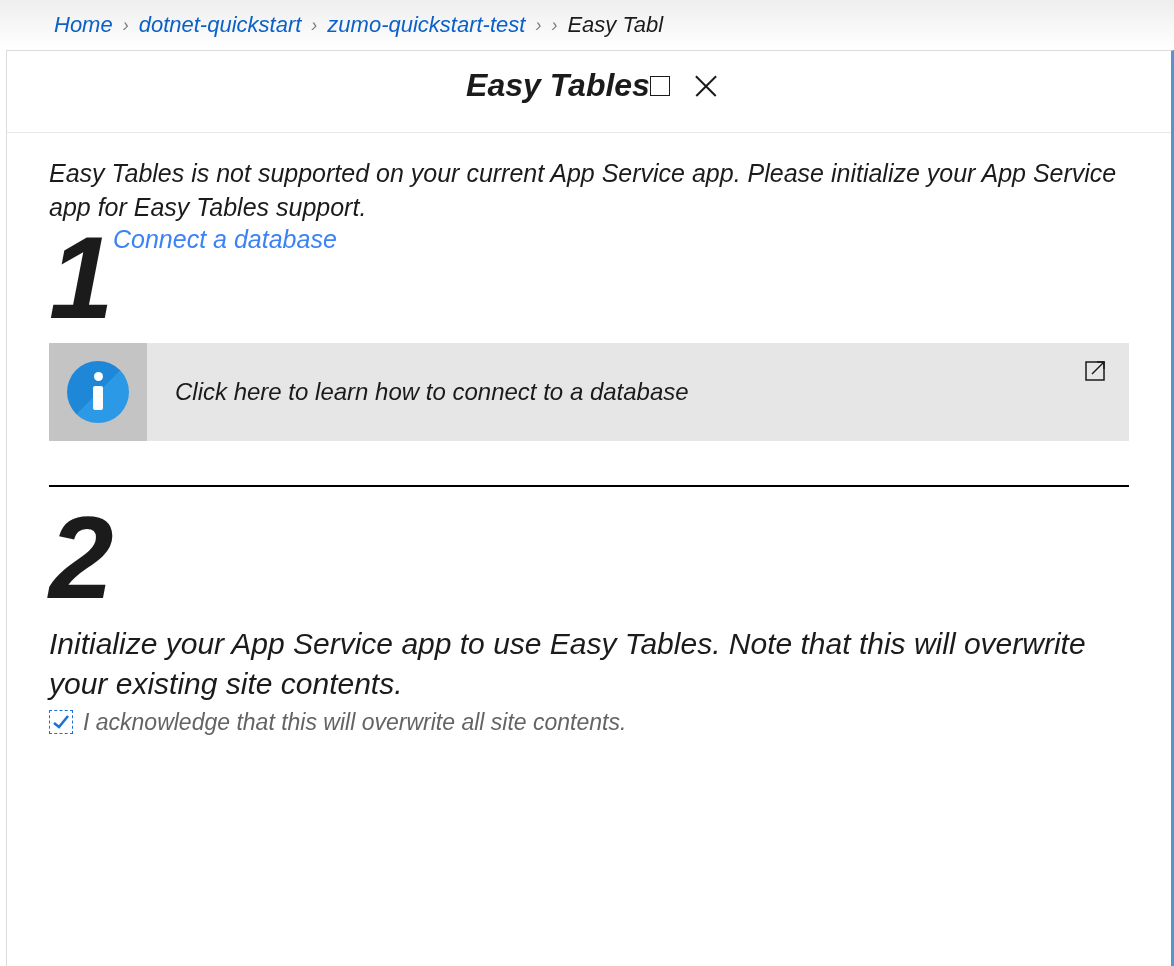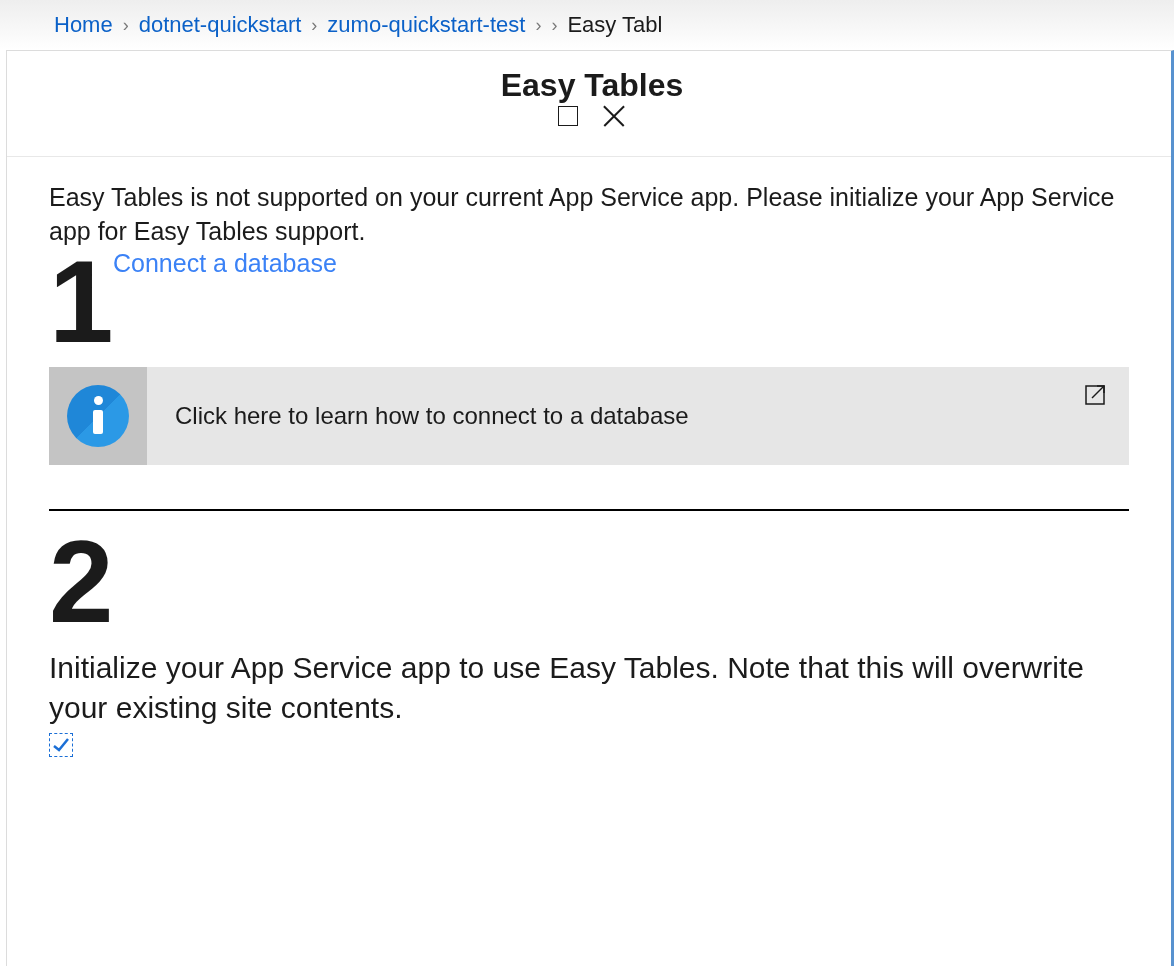--- a/index.html
+++ b/index.html
@@ -10,20 +10,21 @@
     color: #1b1b1b;
     width: 1174px;
     height: 966px;
     overflow: hidden;
   }
   .page {
     width: 1174px;
     height: 966px;
     position: relative;
     overflow: hidden;
+    font-style: italic;
   }
   
   .breadcrumb {
     display: flex;
     align-items: center;
     gap: 10px;
     padding: 12px 0 12px 54px;
     font-size: 22px;
     white-space: nowrap;
     overflow: hidden;
@@ -48,21 +49,20 @@
     height: calc(100% - 50px);
     border-right: 3px solid #5892cf;
     background: #ffffff;
   }
   .blade-header {
     display: flex;
     align-items: center;
     justify-content: center;
     padding: 16px 36px 28px 42px;
     border-bottom: 1px solid #e8e8e8;
-    flex-direction: column;
   }
   .blade-title {
     font-size: 32px;
     font-weight: 700;
     color: #1b1b1b;
   }
   .blade-controls {
     display: flex;
     gap: 24px;
     align-items: center;
@@ -271,19 +271,20 @@
 
       <div class="step2">
         <div class="big-num">2</div>
         <p class="step2-desc">Initialize your App Service app to use Easy Tables. Note that this will overwrite your existing site contents.</p>
         <div class="ack-row">
           <div class="cb">
             <svg width="18" height="18" viewBox="0 0 18 18">
                 <polyline points="2,10 7,14 16,3" fill="none" stroke="#1b6fd6" stroke-width="2.5"></polyline>
               </svg>
           </div>
+          <span>I acknowledge that this will overwrite all site contents.</span>
         </div>
       </div>
 
     </div>
   </div>
 
 </div>
 
 </body></html>

